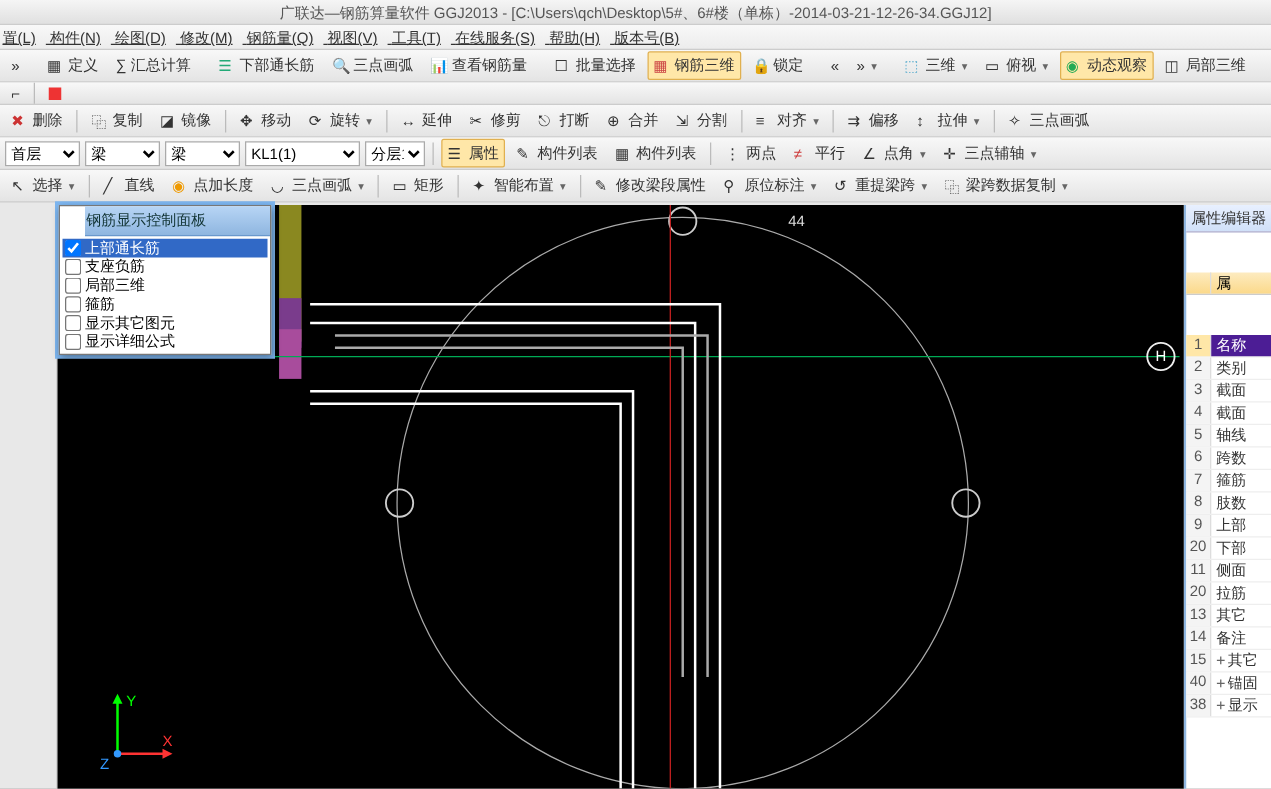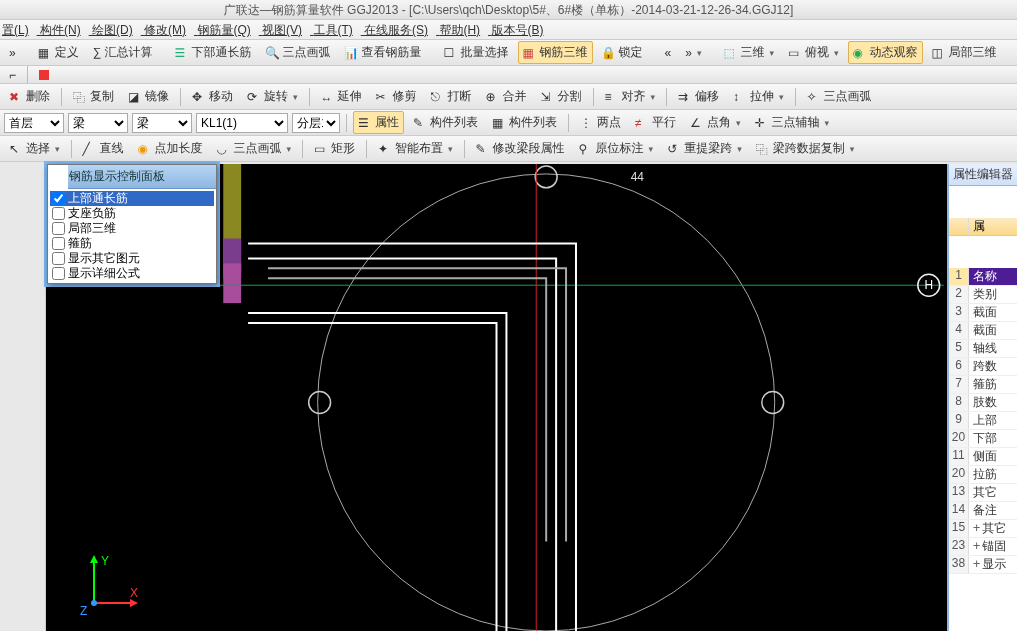--- a/index.html
+++ b/index.html
@@ -395,21 +395,21 @@
         </div>
         <div class="prop-row">
           <div class="num">14</div>
           <div class="lab">备注</div>
         </div>
         <div class="prop-row">
           <div class="num">15</div>
           <div class="lab"><span class="exp">+</span>其它</div>
         </div>
         <div class="prop-row">
-          <div class="num">23</div>
+          <div class="num">40</div>
           <div class="lab"><span class="exp">+</span>锚固</div>
         </div>
         <div class="prop-row">
           <div class="num">38</div>
           <div class="lab"><span class="exp">+</span>显示</div>
         </div>
       </div>
   </div>
 </div>
 

